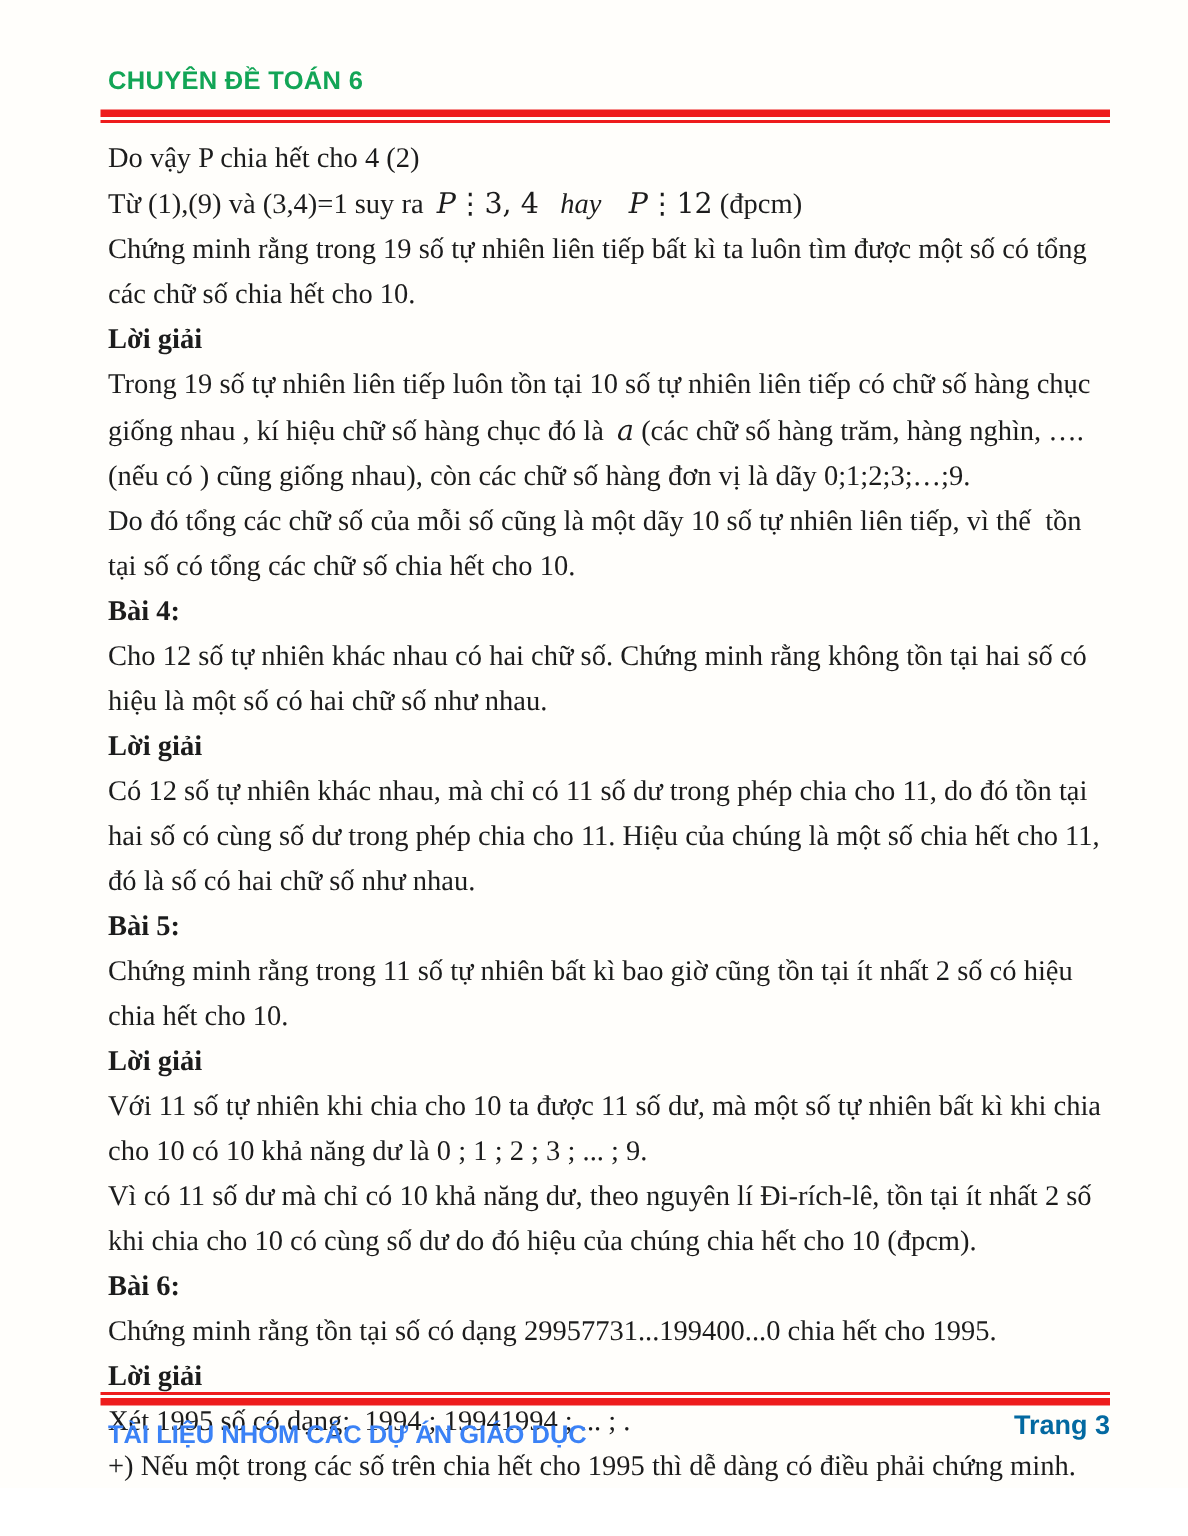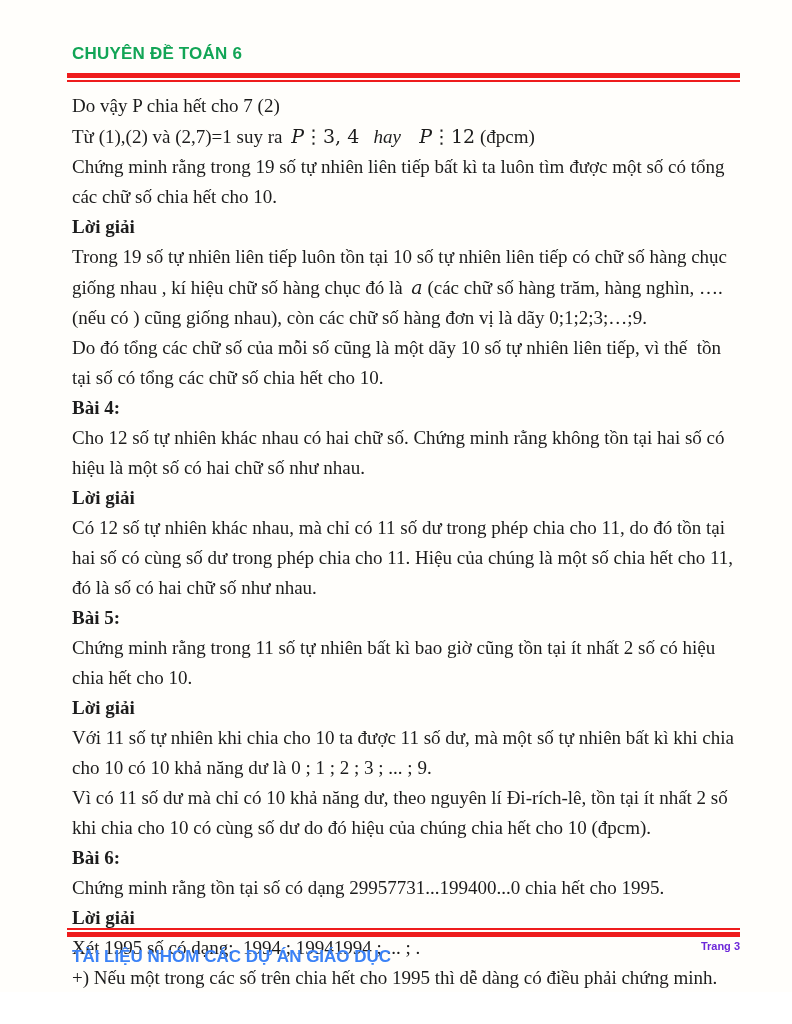--- a/index.html
+++ b/index.html
@@ -74,42 +74,42 @@
     font-weight: bold;
     font-size: 17px;
     color: #3b82f6;
   }
   .footer-right {
     position: absolute;
     right: 52px;
     top: 940px;
     font-family: "Liberation Sans", "DejaVu Sans", sans-serif;
     font-weight: bold;
-    font-size: 11px;
-    color: #6d28d9;
+    font-size: 18px;
+    color: #0369a1;
   }
 </style>
 </head>
 <body>
 
 <div class="page">
 
   <div class="header-title">CHUYÊN ĐỀ TOÁN 6</div>
 
   <div class="rule rule-top">
     <div class="thick"></div>
     <div class="gap"></div>
     <div class="thin"></div>
   </div>
 
   <div class="doc-body">
 
-    <p>Do vậy P chia hết cho 7 (2)</p>
+    <p>Do vậy P chia hết cho 4 (2)</p>
 
-    <p><span>Từ (1),(2) và (2,7)=1 suy ra </span><span class="mvar">P</span><span class="mnum">⋮3, 4</span><span class="mit">   hay   </span><span class="mvar">P</span><span class="mnum">⋮12</span><span> (đpcm)</span></p>
+    <p><span>Từ (1),(9) và (3,4)=1 suy ra </span><span class="mvar">P</span><span class="mnum">⋮3, 4</span><span class="mit">   hay   </span><span class="mvar">P</span><span class="mnum">⋮12</span><span> (đpcm)</span></p>
 
     <p>Chứng minh rằng trong 19 số tự nhiên liên tiếp bất kì ta luôn tìm được một số có tổng các chữ số chia hết cho 10.</p>
     <p class="heading">Lời giải</p>
     <p><span>Trong 19 số tự nhiên liên tiếp luôn tồn tại 10 số tự nhiên liên tiếp có chữ số hàng chục giống nhau , kí hiệu chữ số hàng chục đó là </span><span class="mvar">a</span><span> (các chữ số hàng trăm, hàng nghìn, ….(nếu có ) cũng giống nhau), còn các chữ số hàng đơn vị là dãy 0;1;2;3;…;9.</span></p>
     <p>Do đó tổng các chữ số của mỗi số cũng là một dãy 10 số tự nhiên liên tiếp, vì thế  tồn tại số có tổng các chữ số chia hết cho 10.</p>
 
     <p class="heading">Bài 4:</p>
     <p>Cho 12 số tự nhiên khác nhau có hai chữ số. Chứng minh rằng không tồn tại hai số có hiệu là một số có hai chữ số như nhau.</p>
     <p class="heading">Lời giải</p>
     <p>Có 12 số tự nhiên khác nhau, mà chỉ có 11 số dư trong phép chia cho 11, do đó tồn tại hai số có cùng số dư trong phép chia cho 11. Hiệu của chúng là một số chia hết cho 11, đó là số có hai chữ số như nhau.</p>

